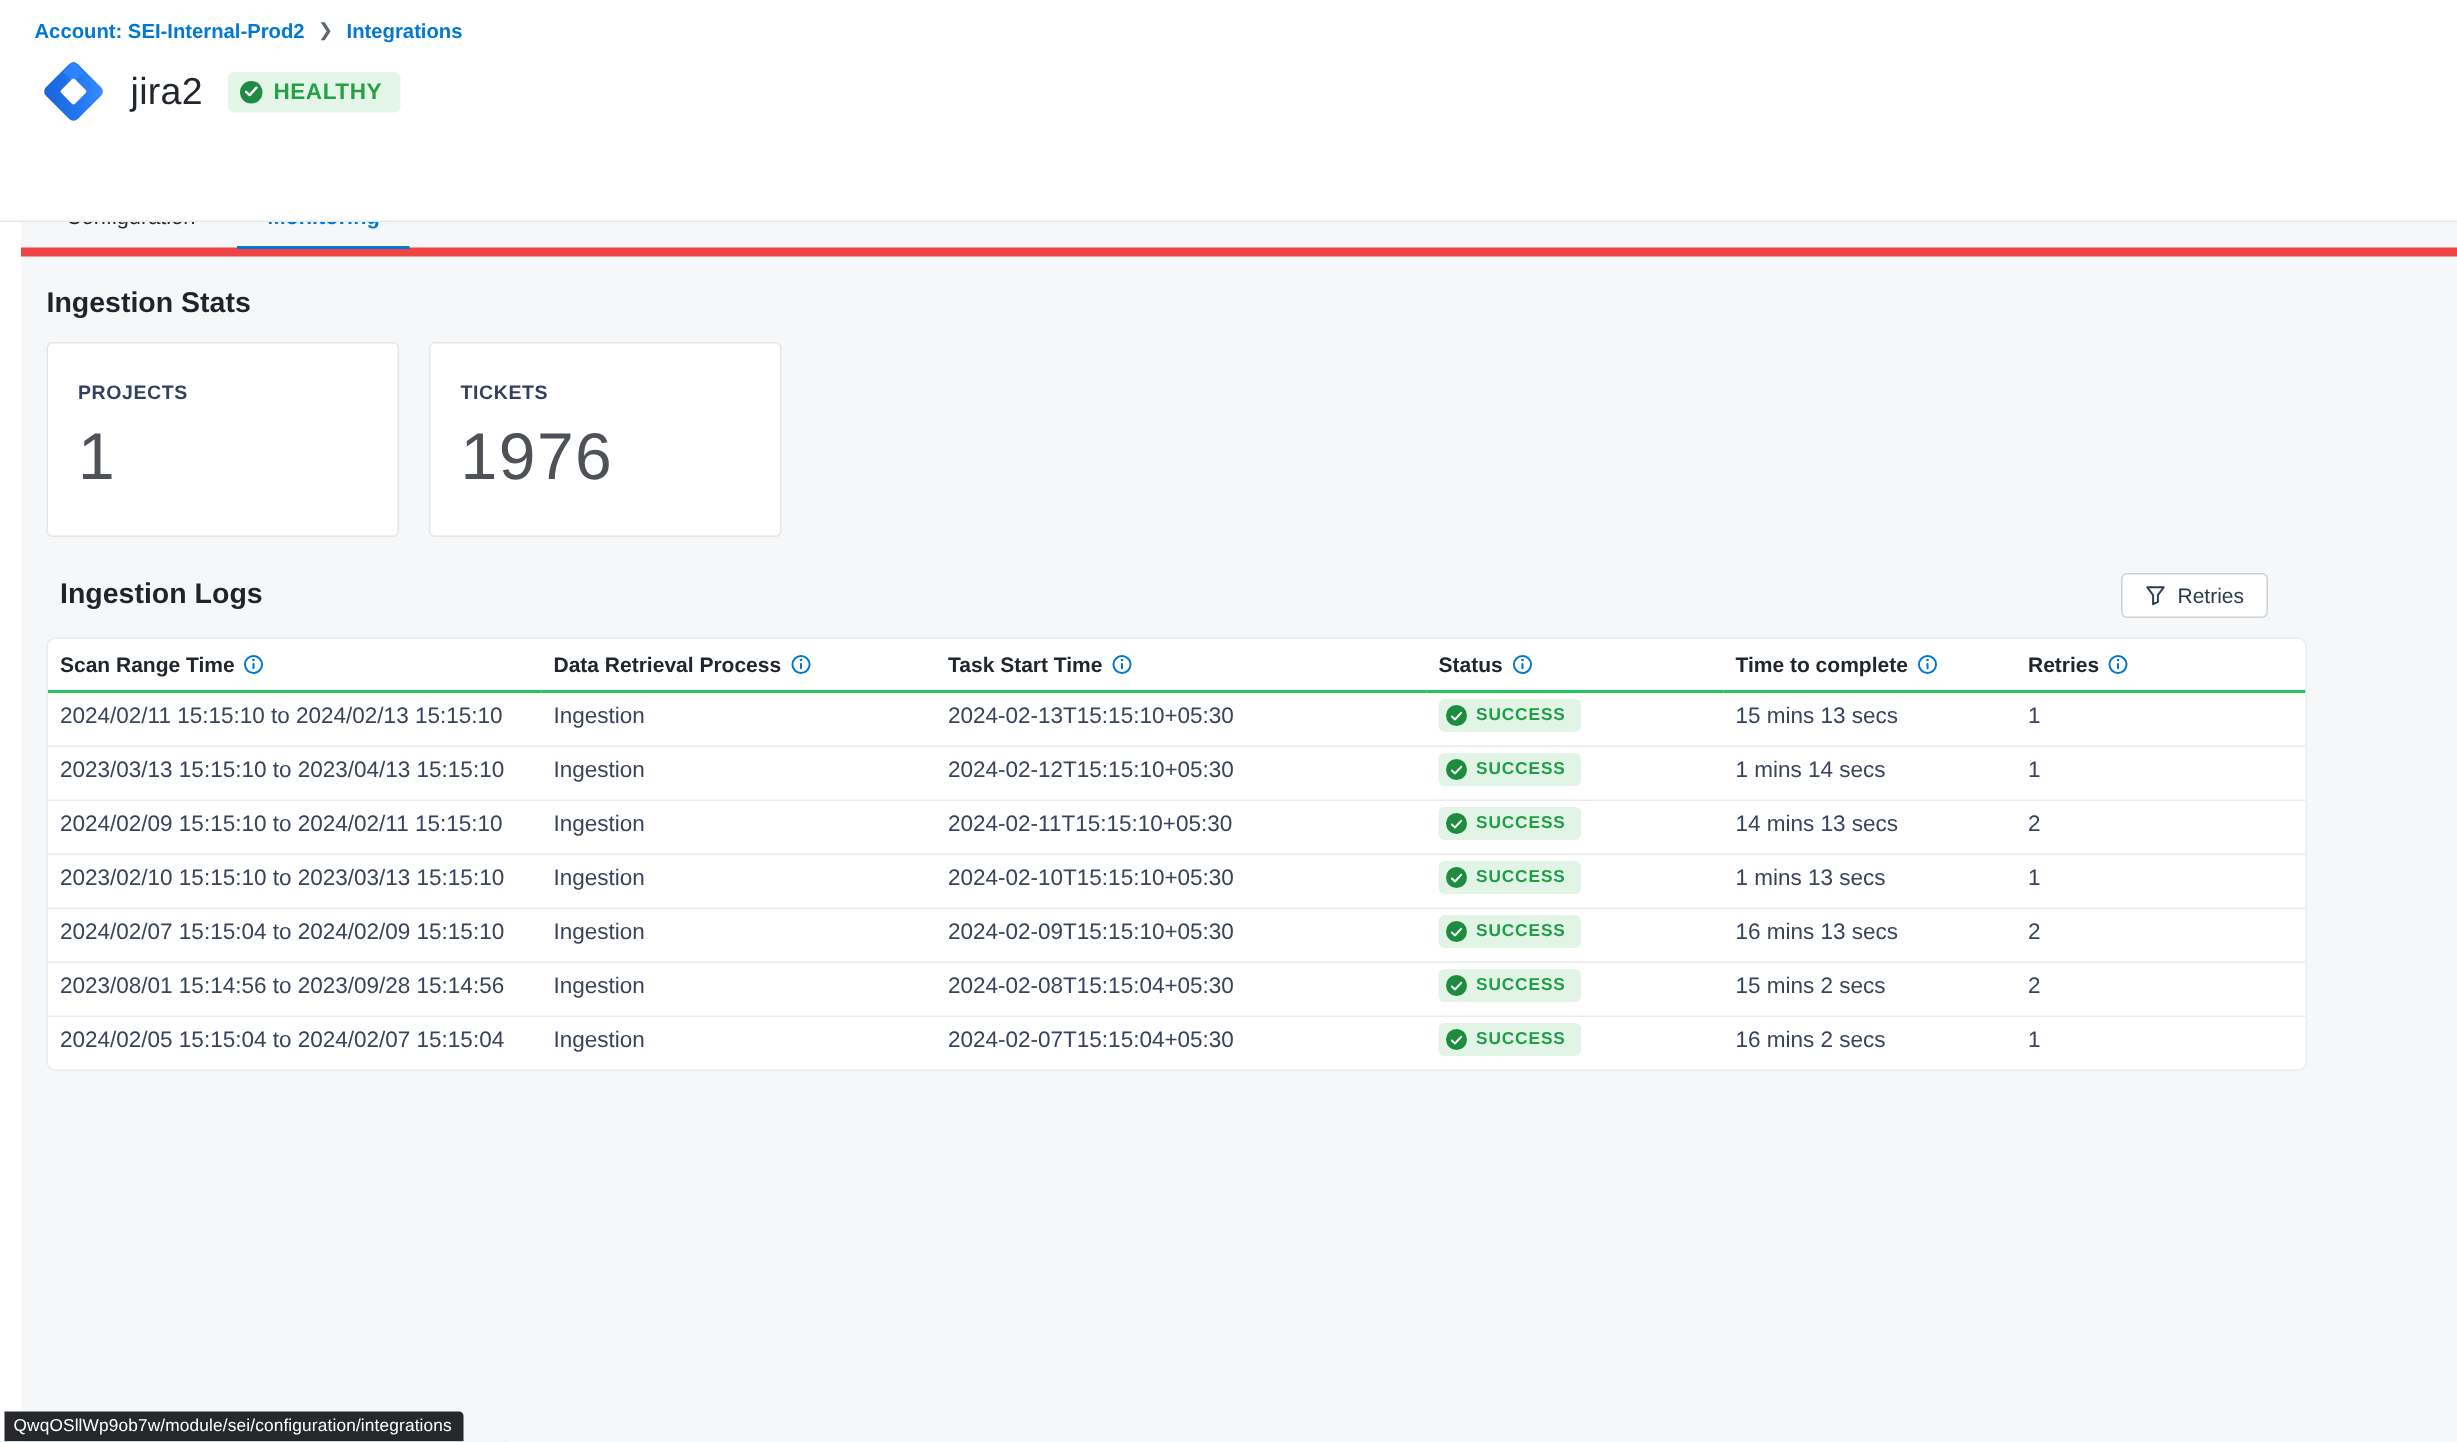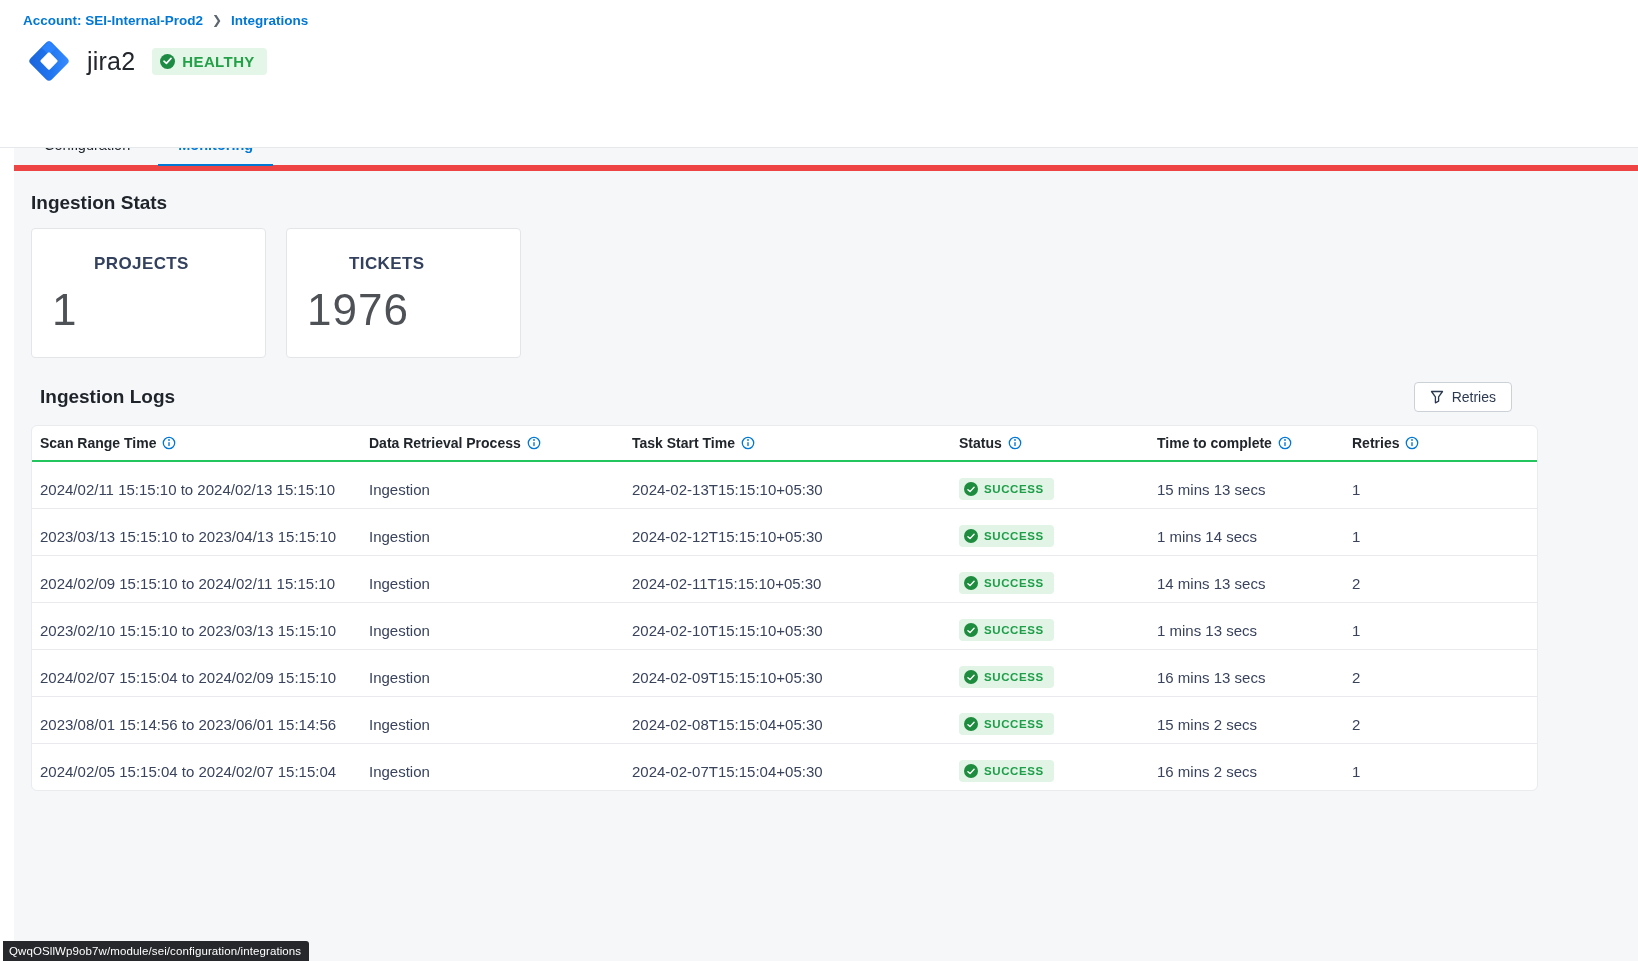--- a/index.html
+++ b/index.html
@@ -126,25 +126,24 @@
   }
   .stat-card {
     width: 235px;
     height: 130px;
     background: #ffffff;
     border: 1px solid #e3e6e9;
     border-radius: 4px;
     padding: 25px 20px;
   }
   .stat-label {
-    font-size: 17px;
+    font-size: 13px;
     font-weight: 600;
     letter-spacing: 0.4px;
     color: #33415e;
-    margin-left: 42px;
   }
   .stat-value {
     margin-top: 11px;
     font-size: 44px;
     font-weight: 400;
     letter-spacing: 1px;
     color: #4e5257;
   }
 
   
@@ -193,21 +192,21 @@
     font-weight: 700;
     color: #21262c;
     padding: 9px 4px 9px 8px;
     border-bottom: 2px solid #22c55e;
     white-space: nowrap;
   }
   table.logs th .th-inner { display: inline-flex; align-items: center; gap: 6px; }
   table.logs td {
     font-size: 15px;
     color: #39435c;
-    padding: 16px 4px 8px 8px;
+    padding: 4px 4px 8px 8px;
     border-bottom: 1px solid #e8eaed;
     white-space: nowrap;
     height: 36px;
   }
   table.logs tr:last-child td { border-bottom: none; }
   .info-icon { display: inline-block; vertical-align: middle; cursor: pointer; }
 
   .badge.success {
     display: inline-flex;
     align-items: center;
@@ -450,21 +449,21 @@
                     </svg>
         </span>
         <span>SUCCESS</span>
       </span>
     </td>
     <td>16 mins 13 secs</td>
     <td>2</td>
   </tr>
 
   <tr>
-    <td>2023/08/01 15:14:56 to 2023/06/01 15:14:56</td>
+    <td>2023/08/01 15:14:56 to 2023/09/28 15:14:56</td>
     <td>Ingestion</td>
     <td>2024-02-08T15:15:04+05:30</td>
     <td>
       <span class="badge success">
         <span class="check-circle">
           <svg width="8" height="7" viewBox="0 0 9 8">
                       <path d="M1 4.2 L3.4 6.4 L8 1.4" stroke="#ffffff" stroke-width="1.6" fill="none" stroke-linecap="round" stroke-linejoin="round"></path>
                     </svg>
         </span>
         <span>SUCCESS</span>

